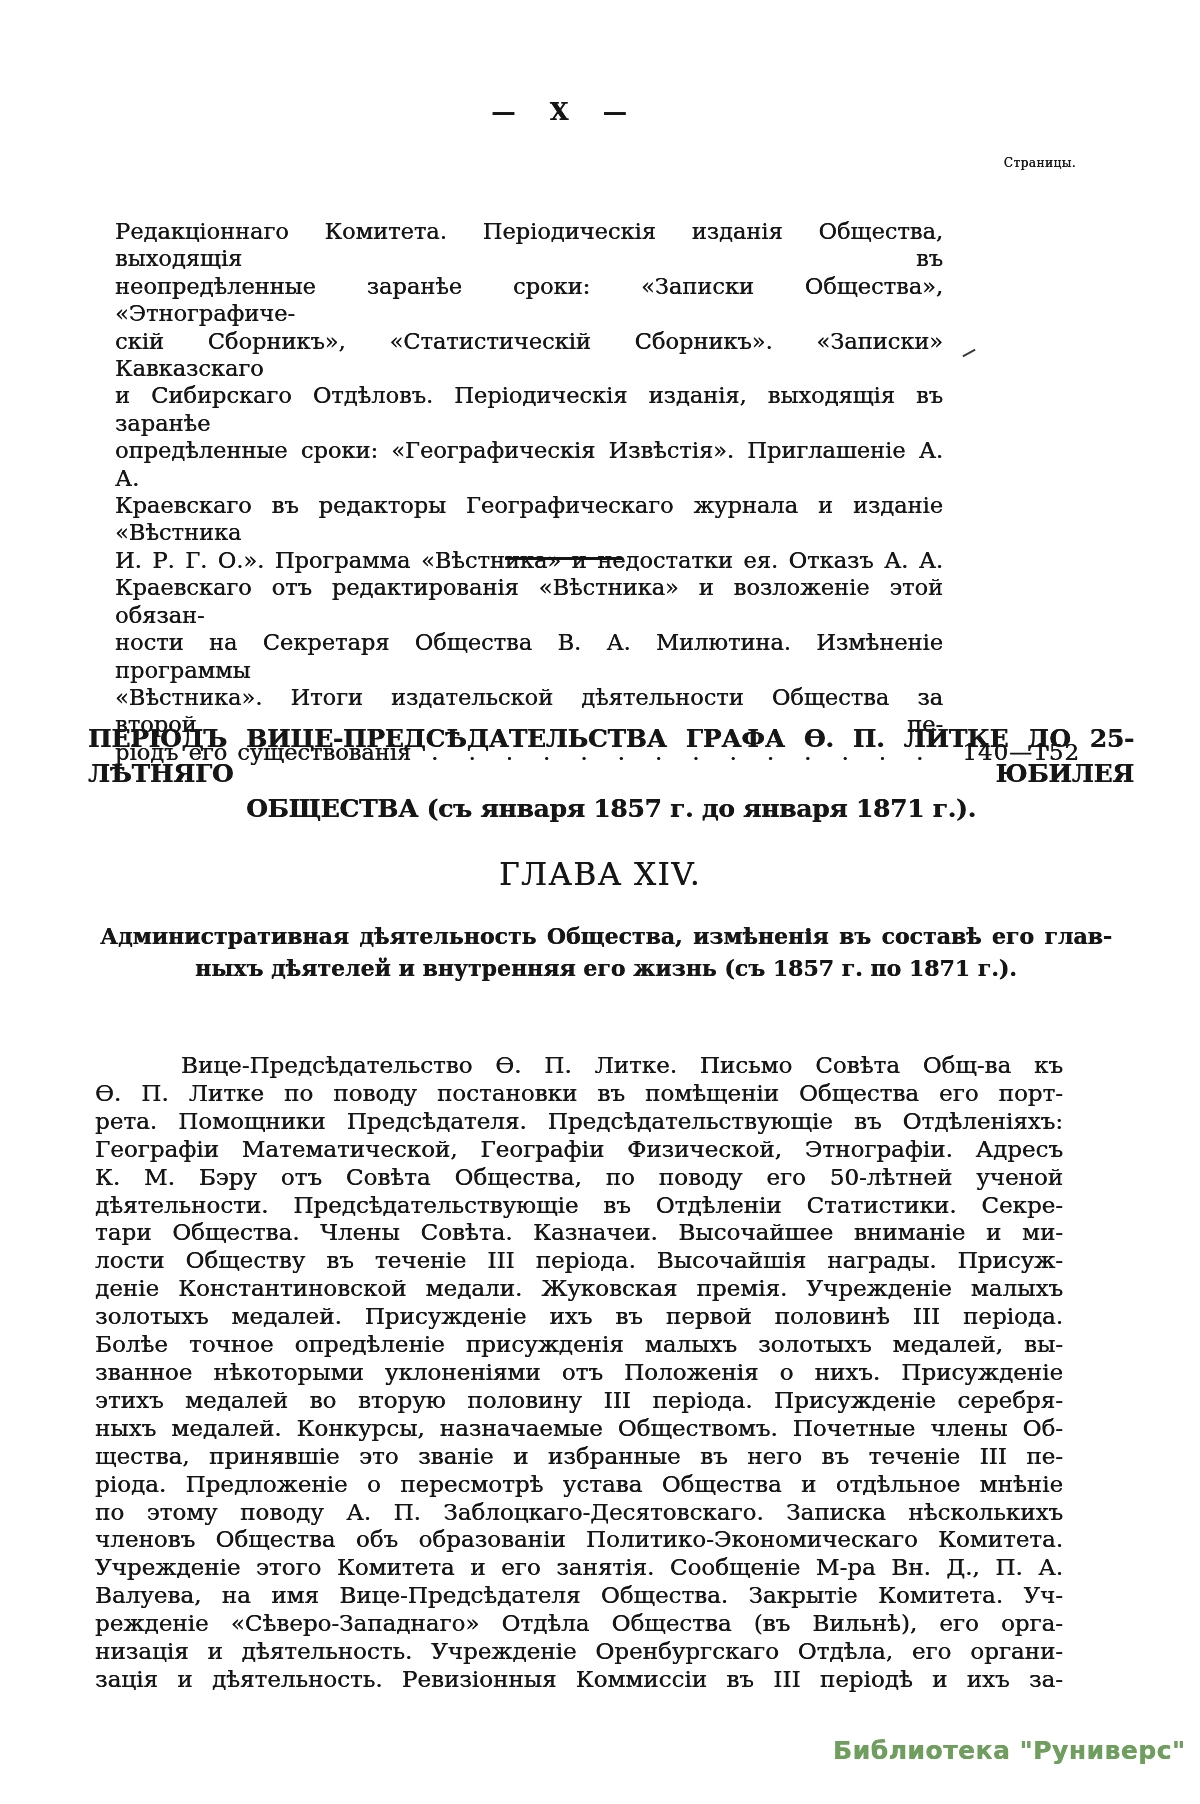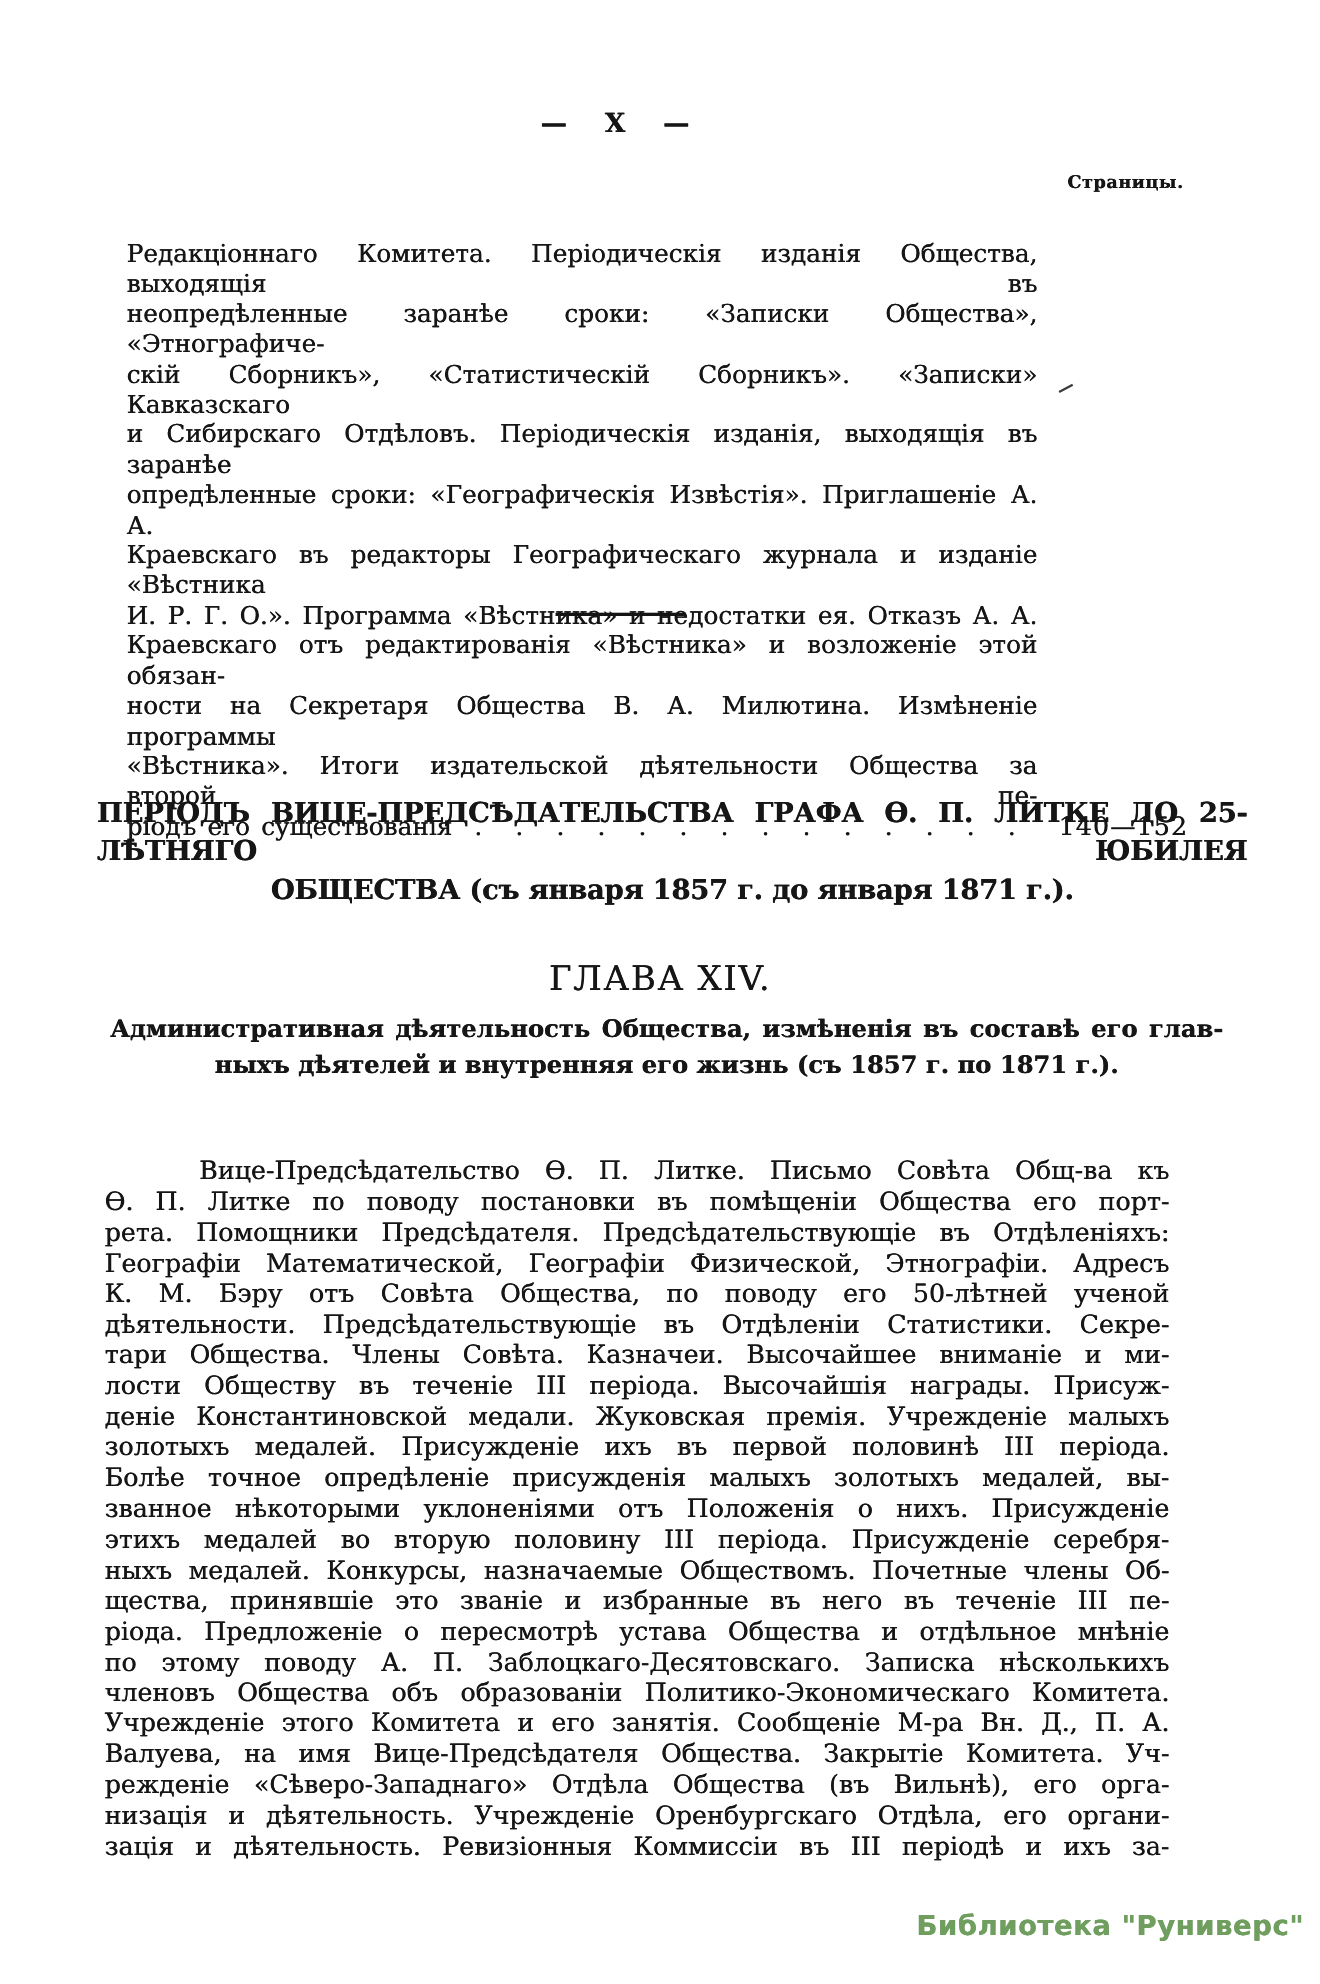--- a/index.html
+++ b/index.html
@@ -15,21 +15,21 @@
   .ink { text-shadow: 0.35px 0 0 currentColor; }
 
   .page-number-header {
     position:absolute; top:97px; left:0; right:80px;
     text-align:center;
     font-size:24px; font-weight:bold;
     word-spacing:22px; letter-spacing:2px;
   }
   .pages-label {
     position:absolute; top:156px; right:124px;
-    font-size:16px; font-weight:bold; letter-spacing:0.5px;
+    font-size:12px; font-weight:normal; letter-spacing:0.5px;
   }
 
   .toc-block {
     position:absolute; top:186px; left:115px; width:965px;
     font-size:22.5px; line-height:27.4px;
     word-spacing:3px;
   }
   .toc-lines { width:828px;margin-top:32px; }
   .tline { text-align:justify; text-align-last:justify; }
   .toc-last { display:flex; align-items:baseline; width:965px; }
@@ -58,21 +58,21 @@
 
   .sec-title {
     position:absolute; top:721px; left:88px; width:1046px;
     font-size:25px; font-weight:bold; line-height:35px;
     letter-spacing:-0.3px;
   }
   .centered { text-align:center; }
 
   .glava {
     position:absolute; top:856px; left:0; right:0;
-    margin:16px; text-align:center;
+    margin:0; text-align:center;
     font-size:31px; font-weight:normal; letter-spacing:1.5px;
   }
 
   .subtitle {
     position:absolute; top:920px; left:100px; width:1012px;
     font-size:22px; font-weight:bold; line-height:32px;
   }
 
   .body-text {
     position:absolute; top:1052px; left:95px; width:968px;

